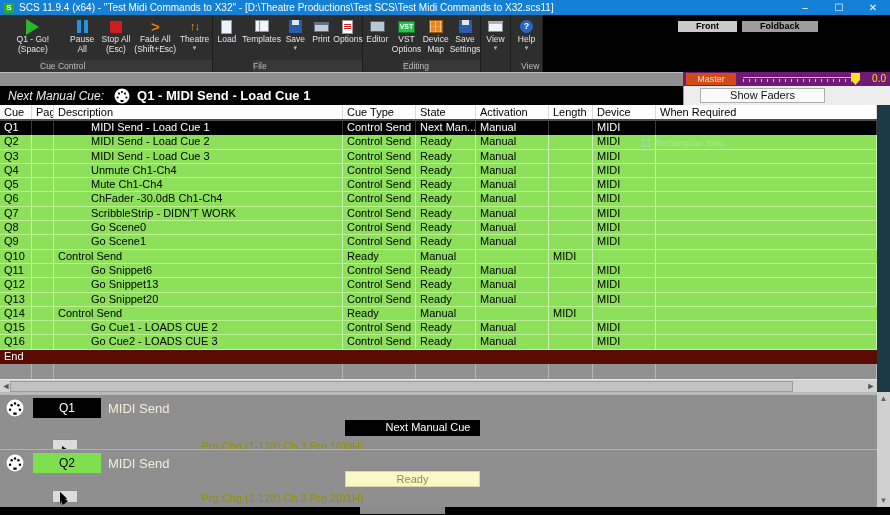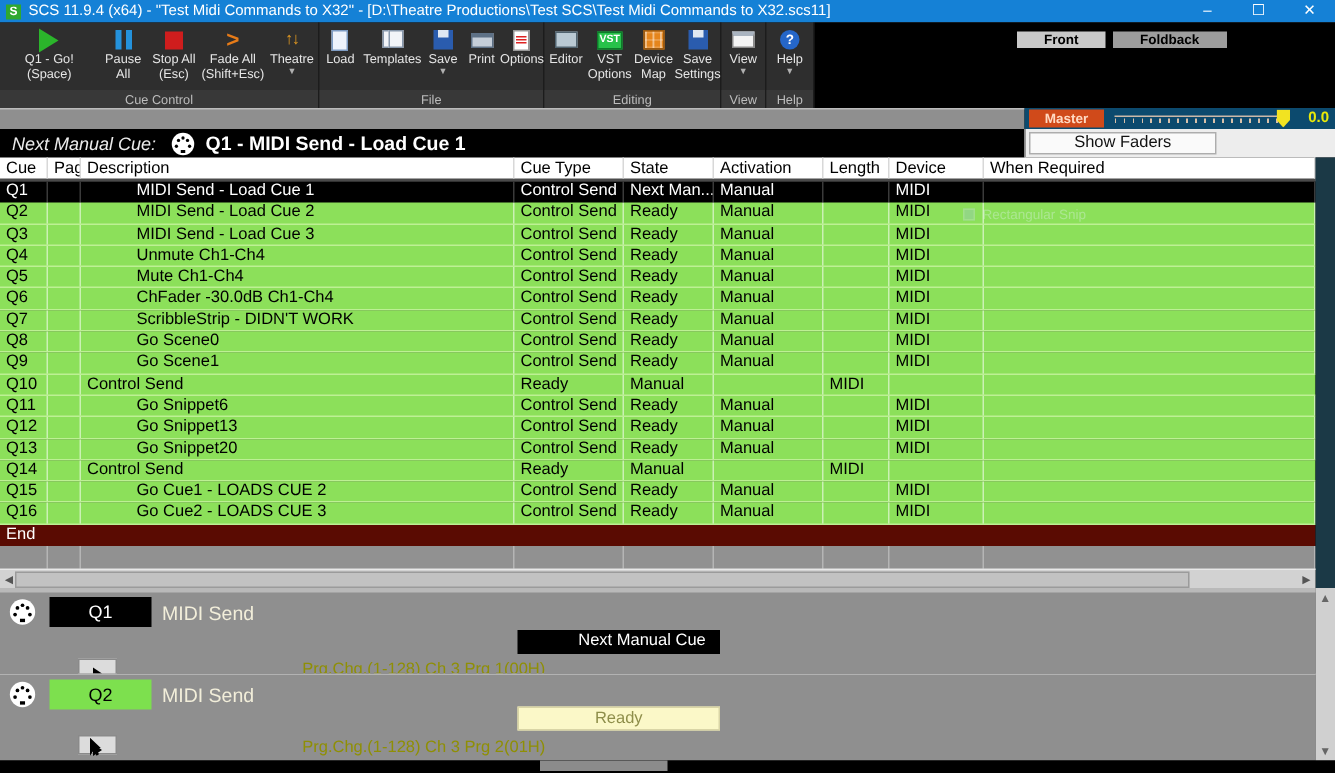--- a/index.html
+++ b/index.html
@@ -13,21 +13,21 @@
   .titletext { flex:1; white-space:nowrap; overflow:hidden; }
   .winbtns { display:flex; }
   .winbtn { width:34px; text-align:center; font-size:10px; color:#fff; line-height:15px; }
 
   
   .ribbon { height:57px; background:#2e2e2e; display:flex; position:relative; }
   .rgroup { display:flex; flex-direction:column; border-right:1px solid #1c1c1c; }
   .rbtns { flex:1; display:flex; }
   .rbtn { display:flex; flex-direction:column; align-items:center; padding-top:3px; color:#e6e6e6; font-size:8.5px; line-height:9.5px; white-space:nowrap; }
   .ricbox { height:17px; display:flex; align-items:center; justify-content:center; }
-  .glabel { height:12px; text-align:center; color:#bdbdbd; font-size:8.5px; background:#383838; line-height:12px; }
+  .glabel { height:12px; color:#bdbdbd; font-size:8.5px; background:#383838; line-height:12px;margin-left:40px; }
   .drop { font-size:6px; color:#b0b0b0; line-height:6px; }
   .rfill { flex:1; background:#000; }
 
   .ic-play { width:0; height:0; border-left:13px solid #2bb52b; border-top:8px solid transparent; border-bottom:8px solid transparent; }
   .ic-pause { display:flex; gap:3px; }
   .ic-pause i { display:block; width:4px; height:13px; background:#2492dc; }
   .ic-stop { width:12px; height:12px; background:#cf1d1d; }
   .ic-fade { color:#e67b18; font-weight:bold; font-size:15px; }
   .ic-nav { color:#e69b20; font-weight:bold; font-size:11px; letter-spacing:-1px; }
   .ic-doc { width:11px; height:14px; background:#eef3fc; border:1px solid #7e9cc4; }
@@ -46,36 +46,36 @@
   .ic-view { width:15px; height:11px; background:#f4f4f4; border:1px solid #8a8a8a; border-top:3px solid #aab4c0; }
   .ic-help { width:13px; height:13px; border-radius:50%; background:#2566c8; color:#fff; font-size:9px; font-weight:bold; text-align:center; line-height:13px; }
 
   .fbtabs { position:absolute; left:678px; top:6px; display:flex; gap:5px; }
   .fbtab { font-size:9px; font-weight:bold; color:#000; padding:0 18px; line-height:11px; }
   .fbtab.front { background:#c9c9c9; } .fbtab.fold { background:#9d9d9d; }
 
   
   .subrow { height:14px; display:flex; }
   .subgray { width:683px; background:#8f8f8f; border-top:1px solid #bbb; }
-  .master { flex:1; background:#0c4a6e; position:relative;font-weight:bold; }
+  .master { flex:1; background:#701a75; position:relative; }
   .mlabel { position:absolute; left:3px; top:1px; width:50px; height:12px; background:#d04a1a; color:#ffd9c2; font-size:9px; line-height:12px; text-align:center; }
   .mtrack { position:absolute; left:60px; right:38px; top:5px; height:1px; background:#cbb9a9; }
   .mticks { position:absolute; left:60px; right:38px; top:7px; height:3px;
             background:repeating-linear-gradient(90deg,#d8c0aa 0 1px,transparent 1px 6px); }
   .mknob { position:absolute; left:168px; top:1px; width:9px; height:12px; background:#f2e321; clip-path:polygon(0 0,100% 0,100% 58%,50% 100%,0 58%); }
   .mval { position:absolute; right:4px; top:1px; color:#e9e909; font-size:10px; }
 
   
   .cuerow { height:19px; display:flex; }
   .cuebar { width:683px; background:#000; color:#fff; display:flex; align-items:center; }
   .ncprefix { font-style:italic; font-size:12px; margin-left:8px; color:#ececec; }
   .midiicon { margin:0 7px 0 10px; }
   .nctitle { font-weight:bold; font-size:13px; }
   .sfarea { flex:1; background:#ededed; border-left:1px solid #999; }
-  .sfbtn { margin:2px 0 0 2px; width:125px; height:15px; background:#fafafa; border:1px solid #adadad; font-size:11px; line-height:13px; text-align:center; color:#111; }
+  .sfbtn { margin:2px 0 0 16px; width:125px; height:15px; background:#fafafa; border:1px solid #adadad; font-size:11px; line-height:13px; text-align:center; color:#111; }
 
   
   .tablewrap { display:flex; }
   .tmain { width:877px; }
   .rstrip { width:13px; background:#1b3946; }
   .grid { display:grid; grid-template-columns:32px 22px 289px 73px 60px 73px 44px 63px 1fr; }
   .thead { background:#fff; height:16px; border-bottom:2px solid #4a4a4a; }
   .thead .c { font-size:11px; color:#000; padding:1px 0 0 4px; border-right:1px solid #d8d8d8; white-space:nowrap; overflow:hidden; }
   .row { height:14.3px; font-size:11px; line-height:13px; }
   .row .c { padding:0 0 0 4px; border-right:1px solid rgba(255,255,255,0.55); white-space:nowrap; overflow:hidden; }

